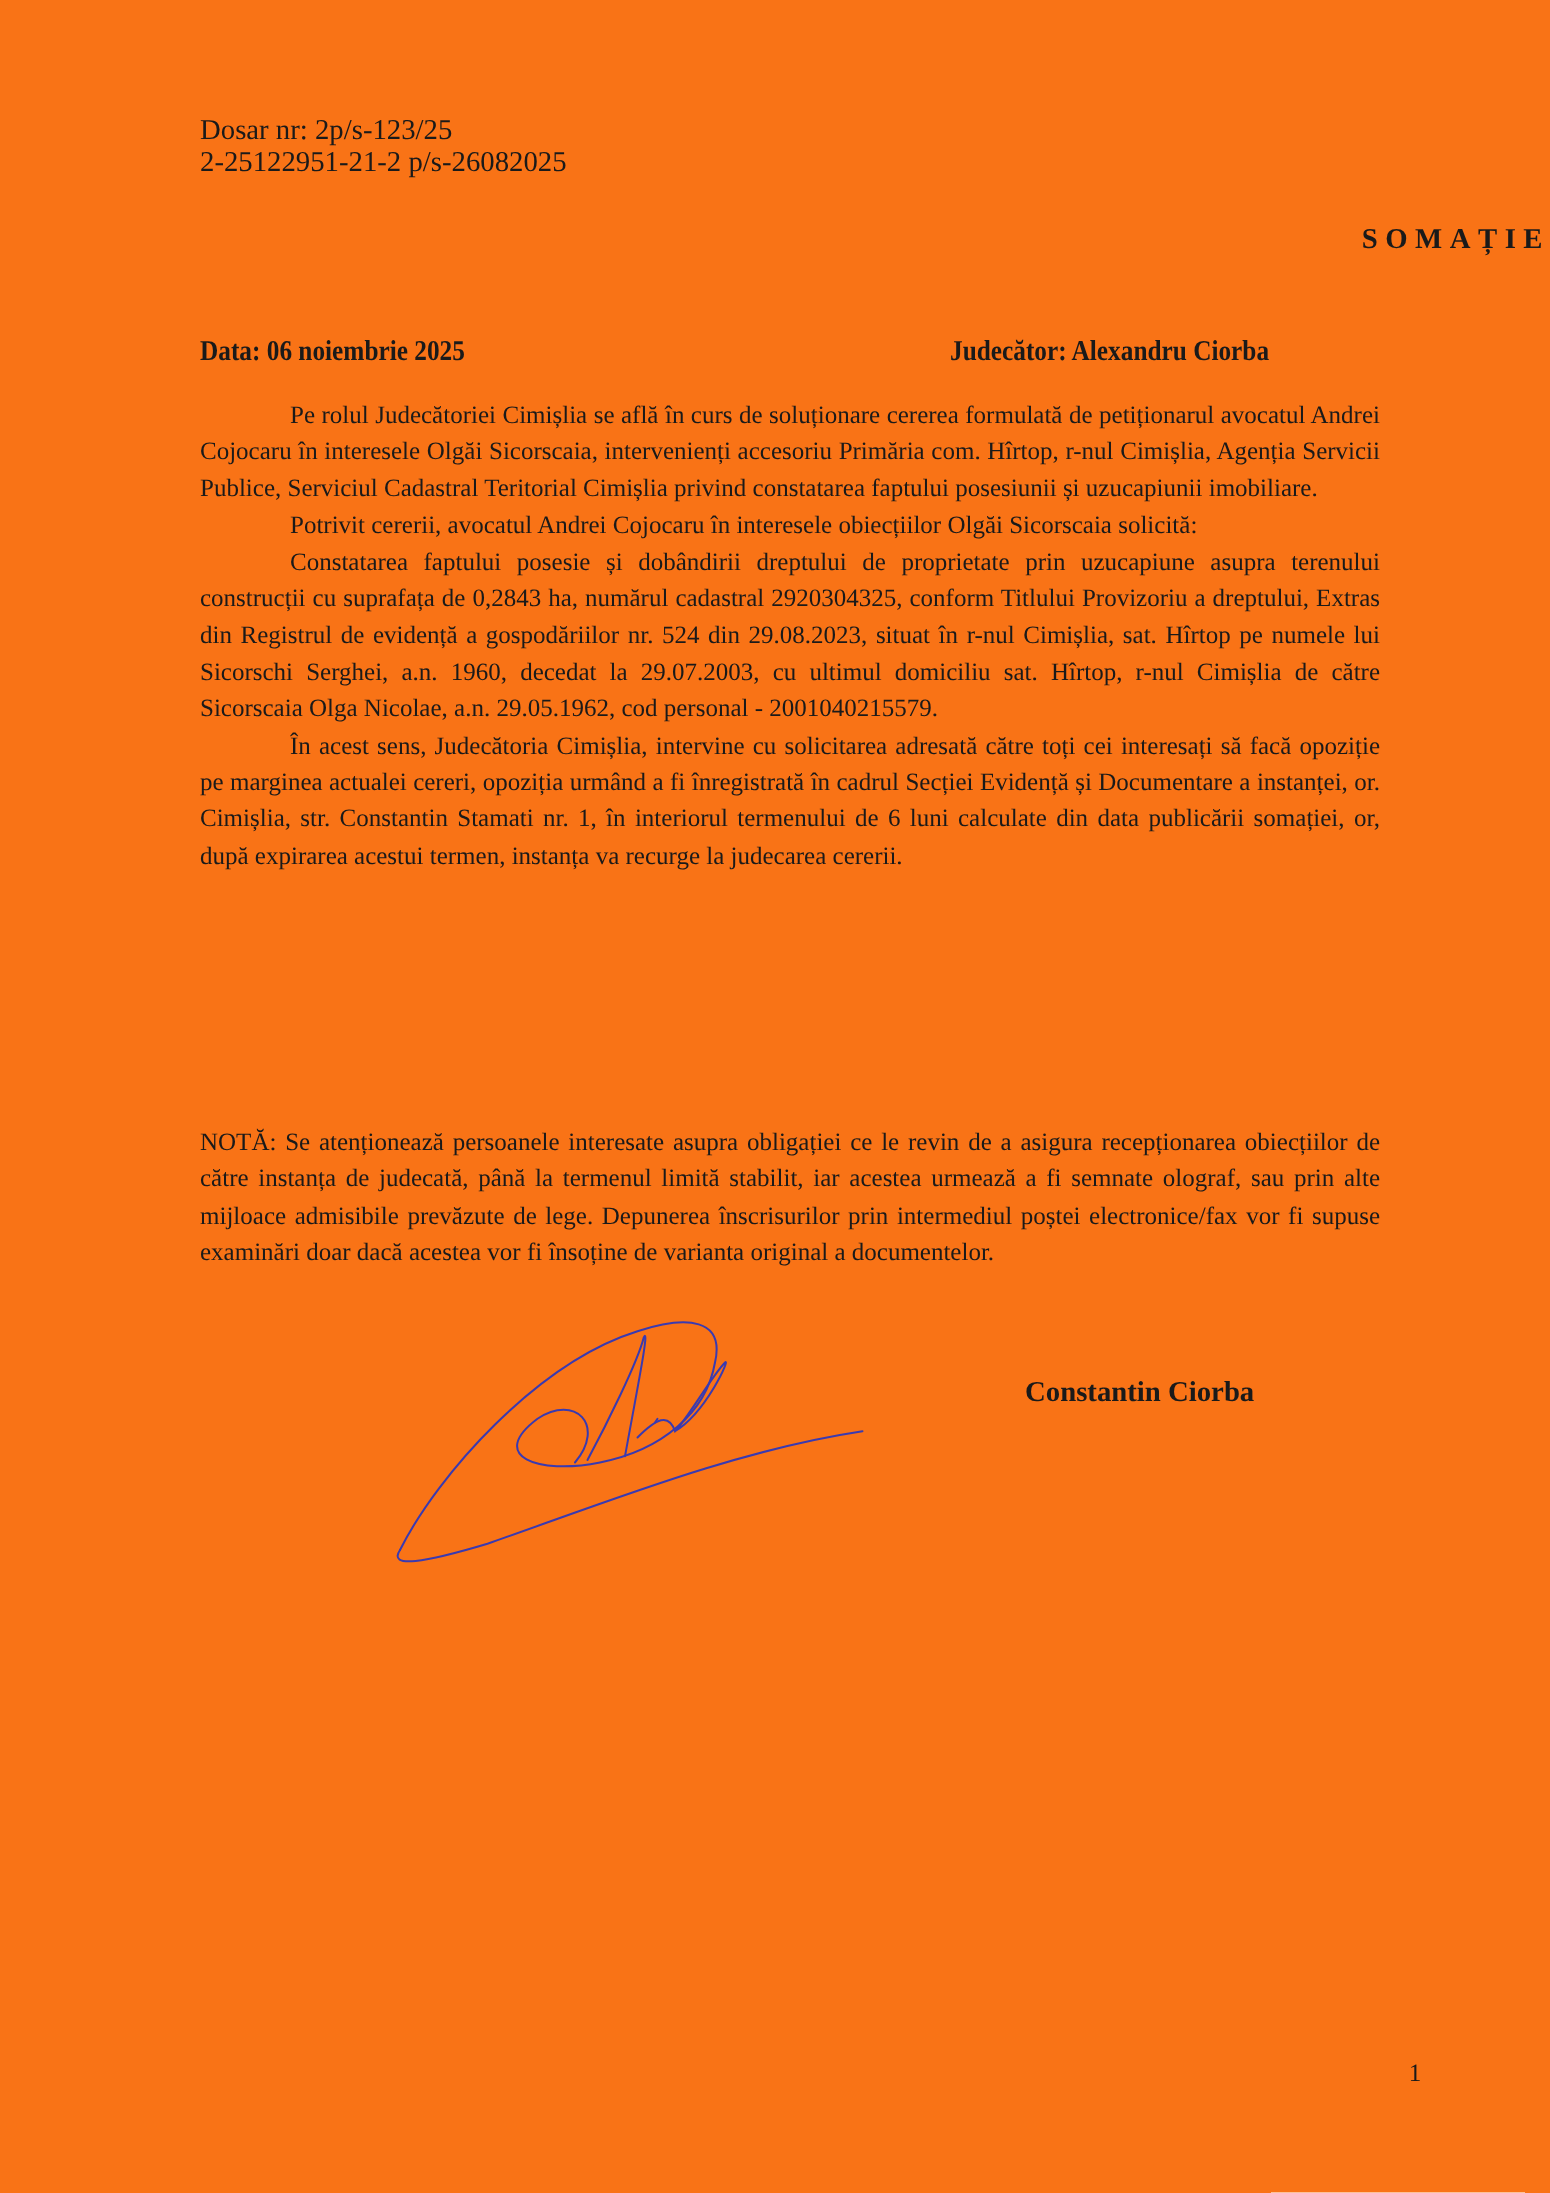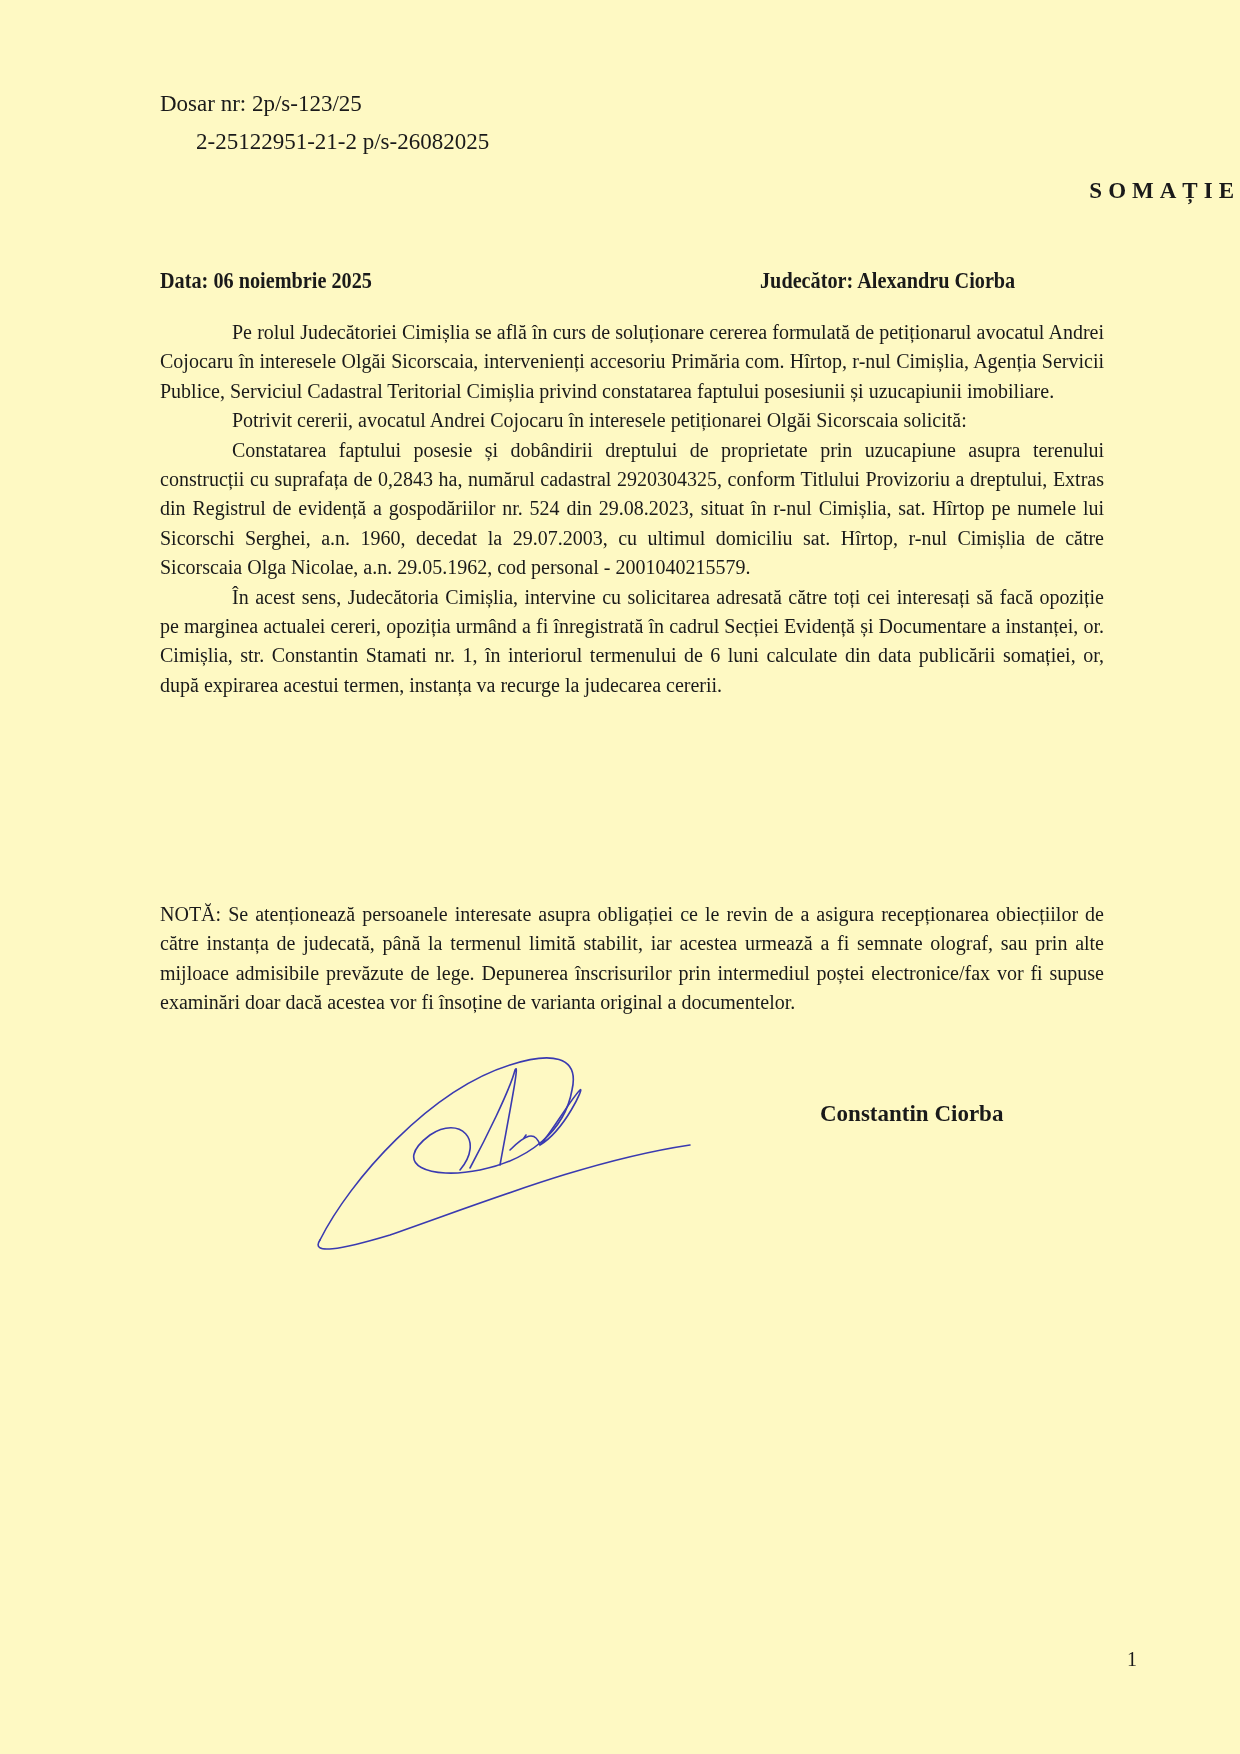--- a/index.html
+++ b/index.html
@@ -1,21 +1,21 @@
 <!DOCTYPE html>
 <html><head>
 <meta charset="utf-8">
 <style>
   html, body { margin: 0; padding: 0; background: #ffffff; }
   body { width: 1240px; height: 1754px; position: relative; overflow: hidden;
          font-family: "Liberation Serif", "DejaVu Serif", serif; color: #1a1a1a; }
-  .page { position: absolute; left: 0; top: 0; width: 1240px; height: 1754px; background: #fef9c3; }
+  .page { position: absolute; left: 0; top: 0; width: 1240px; height: 1754px; background: #f97316; }
   .header-line { position: absolute; left: 160px; font-size: 23px; line-height: 28px; }
   #dosar { top: 90px; }
-  #ref { top: 128px; margin-left: 36px; }
+  #ref { top: 116px; }
   .title { position: absolute; left: 0; width: 1240px; top: 178px; text-align: right;
            font-weight: bold; font-size: 23px; letter-spacing: 6px; }
   .meta { position: absolute; top: 268px; font-weight: bold; font-size: 23px;
           font-family: "Liberation Serif", serif; transform: scaleX(0.88); transform-origin: left top; }
   #date { left: 160px; }
   #judge { left: 760px; }
   .body { position: absolute; left: 160px; width: 944px; top: 318px; font-size: 20px; line-height: 29.4px; }
   .body p { margin: 0; text-align: justify; text-indent: 72px; }
   .nota { position: absolute; left: 160px; width: 944px; top: 900px; font-size: 20px; line-height: 29.4px; text-align: justify; }
   .sig-left { position: absolute; left: 160px; top: 1072px; font-weight: bold; font-size: 23px; line-height: 29px; }
@@ -31,21 +31,21 @@
   <div class="header-line" id="dosar">Dosar nr: 2p/s-123/25</div>
   <div class="header-line" id="ref">2-25122951-21-2 p/s-26082025</div>
 
   <div class="title">SOMAȚIE</div>
 
   <div class="meta" id="date">Data: 06 noiembrie 2025</div>
   <div class="meta" id="judge">Judecător: Alexandru Ciorba</div>
 
   <div class="body">
     <p>Pe rolul Judecătoriei Cimișlia se află în curs de soluționare cererea formulată de petiționarul avocatul Andrei Cojocaru în interesele Olgăi Sicorscaia, intervenienți accesoriu Primăria com. Hîrtop, r-nul Cimișlia, Agenția Servicii Publice, Serviciul Cadastral Teritorial Cimișlia privind constatarea faptului posesiunii și uzucapiunii imobiliare.</p>
-    <p>Potrivit cererii, avocatul Andrei Cojocaru în interesele petiționarei Olgăi Sicorscaia solicită:</p>
+    <p>Potrivit cererii, avocatul Andrei Cojocaru în interesele obiecțiilor Olgăi Sicorscaia solicită:</p>
     <p>Constatarea faptului posesie și dobândirii dreptului de proprietate prin uzucapiune asupra terenului construcții cu suprafața de 0,2843 ha, numărul cadastral 2920304325, conform Titlului Provizoriu a dreptului, Extras din Registrul de evidență a gospodăriilor nr. 524 din 29.08.2023, situat în r-nul Cimișlia, sat. Hîrtop pe numele lui Sicorschi Serghei, a.n. 1960, decedat la 29.07.2003, cu ultimul domiciliu sat. Hîrtop, r-nul Cimișlia de către Sicorscaia Olga Nicolae, a.n. 29.05.1962, cod personal - 2001040215579.</p>
     <p>În acest sens, Judecătoria Cimișlia, intervine cu solicitarea adresată către toți cei interesați să facă opoziție pe marginea actualei cereri, opoziția urmând a fi înregistrată în cadrul Secției Evidență și Documentare a instanței, or. Cimișlia, str. Constantin Stamati nr. 1, în interiorul termenului de 6 luni calculate din data publicării somației, or, după expirarea acestui termen, instanța va recurge la judecarea cererii.</p>
   </div>
 
   <div class="nota">NOTĂ: Se atenționează persoanele interesate asupra obligației ce le revin de a asigura recepționarea obiecțiilor de către instanța de judecată, până la termenul limită stabilit, iar acestea urmează a fi semnate olograf, sau prin alte mijloace admisibile prevăzute de lege. Depunerea înscrisurilor prin intermediul poștei electronice/fax vor fi supuse examinări doar dacă acestea vor fi însoține de varianta original a documentelor.</div>
 
 
   <svg class="signature" viewBox="0 0 440 210" xmlns="http://www.w3.org/2000/svg">
     <g fill="none" stroke="#3a3ab0" stroke-width="1.6" stroke-linecap="round">
       <path d="M10 190 C 40 130, 120 40, 200 15 C 240 2, 270 5, 262 40 C 255 80, 220 110, 170 120 C 120 130, 80 115, 120 85 C 150 65, 175 90, 150 120"></path>

